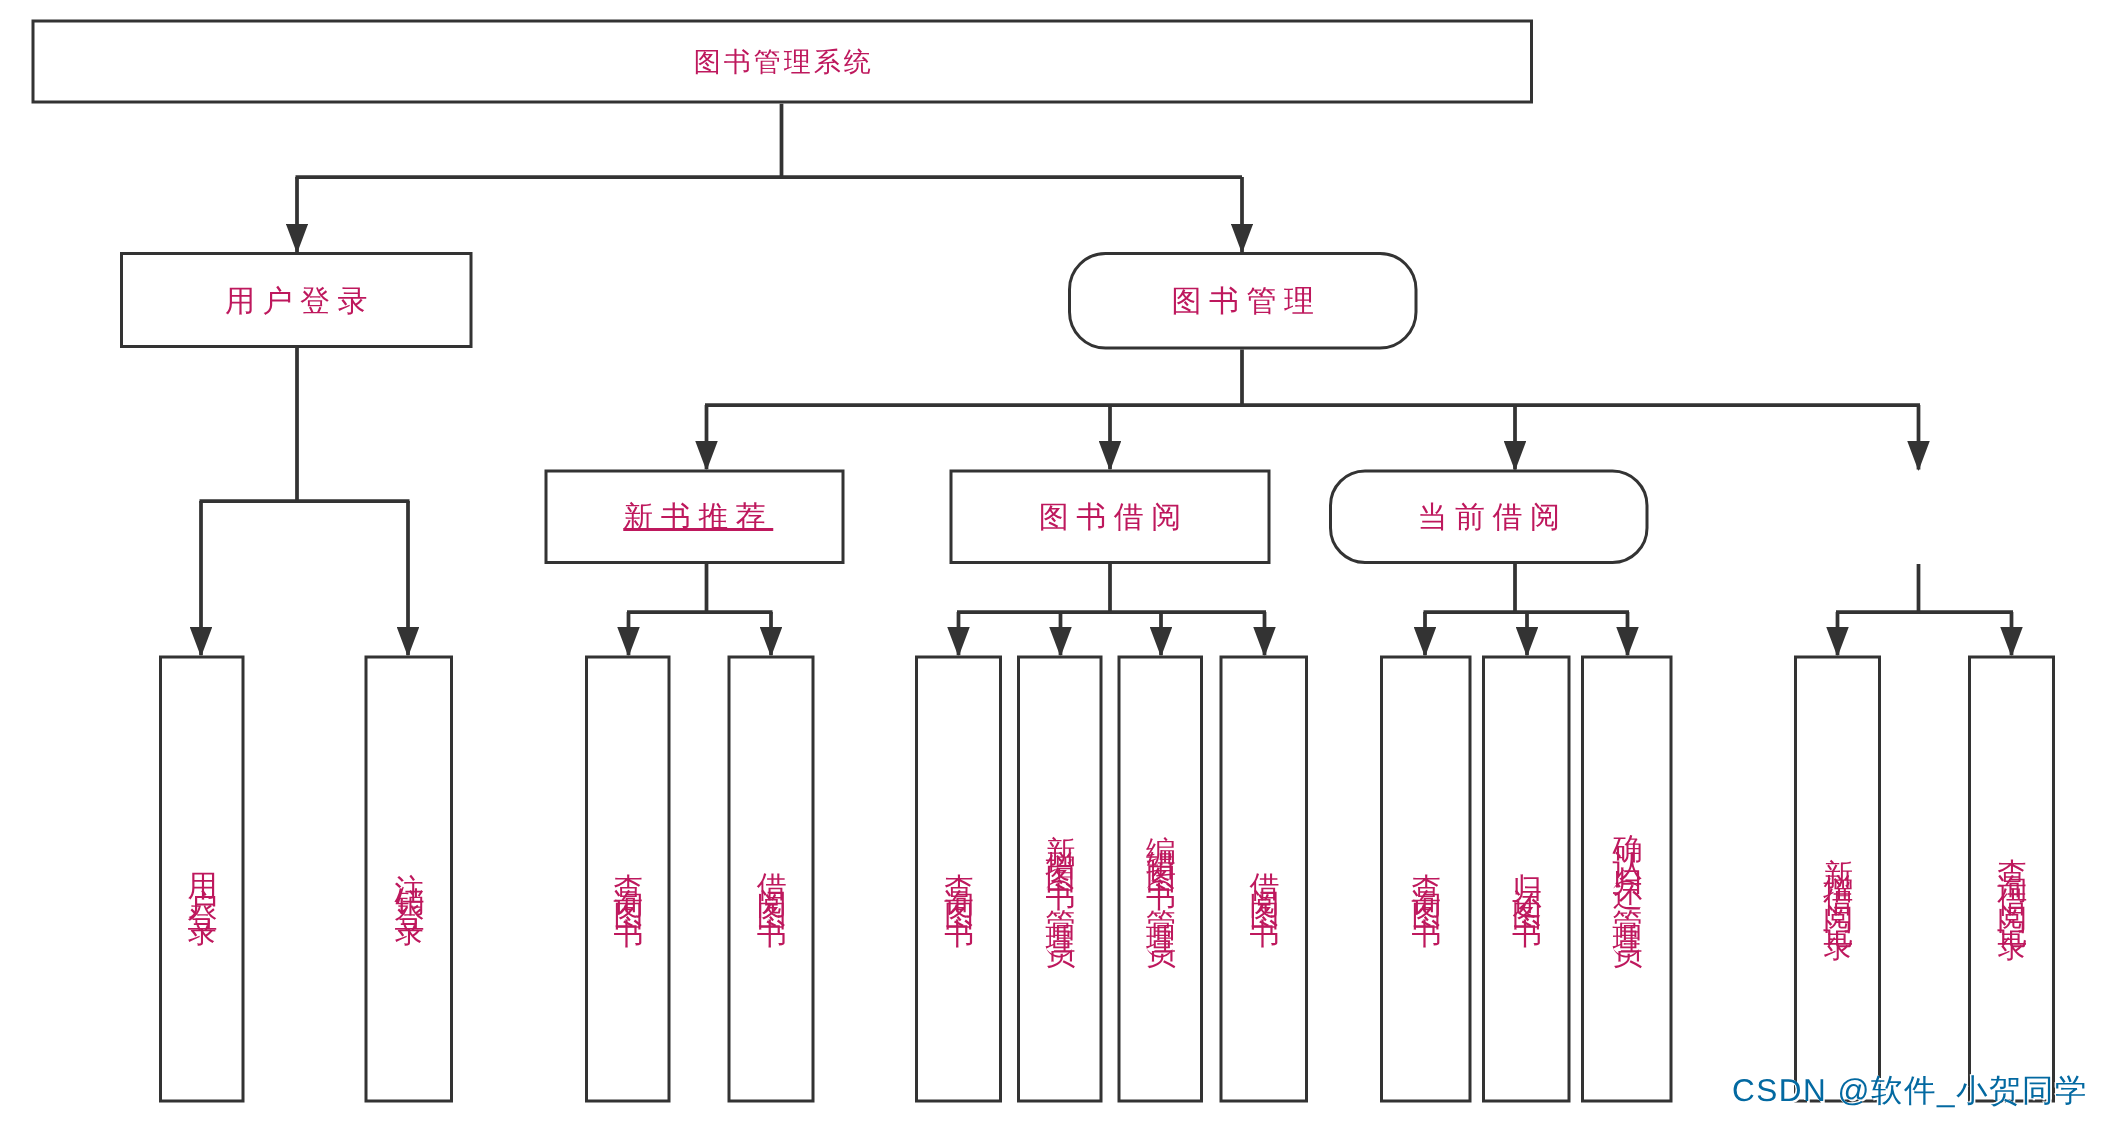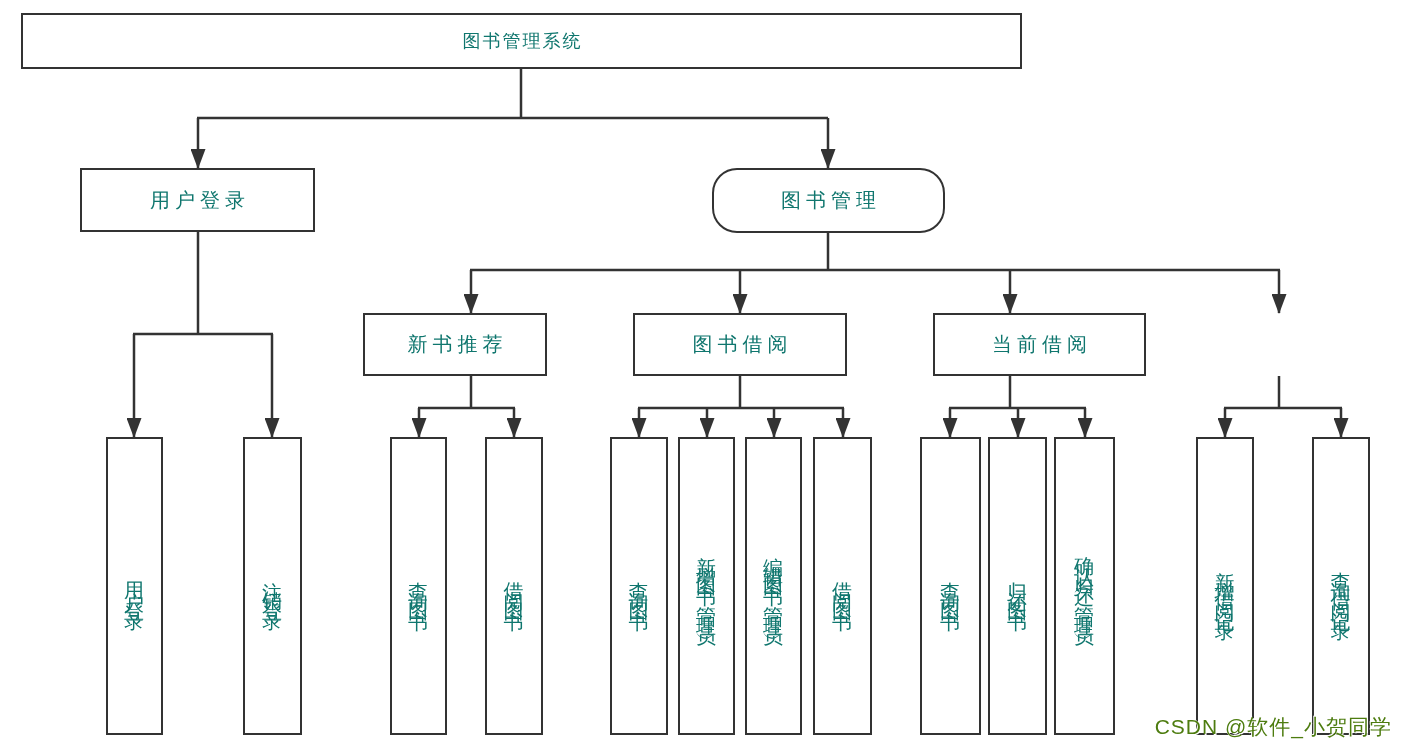--- a/index.html
+++ b/index.html
@@ -19,21 +19,21 @@
     position: absolute;
     left: 0; top: 0;
     width: 1405px; height: 747px;
     z-index: 0;
   }
   .node {
     position: absolute;
     box-sizing: border-box;
     background: #ffffff;
     border: 2.5px solid #333333;
-    color: #0f766e;
+    color: #be185d;
     display: flex;
     align-items: center;
     justify-content: center;
     z-index: 1;
   }
   .h-node { font-size: 20px; letter-spacing: 5px; text-indent: 5px; white-space: nowrap; }
   .title-node { font-size: 18px; letter-spacing: 2px; text-indent: 2px; }
   .v-node span {
     writing-mode: vertical-rl;
     text-orientation: mixed;
@@ -41,21 +41,21 @@
     letter-spacing: 10px;
     line-height: 1;
     white-space: nowrap;
   }
   .watermark {
     position: absolute;
     top: 713px;
     right: 13px;
     z-index: 3;
     font-size: 21px;
-    color: #4d7c0f;
+    color: #0369a1;
     letter-spacing: 1px;
     text-shadow: 1px 1px 0 #ffffff, -1px -1px 0 #ffffff;
     white-space: nowrap;
   }
 </style>
 </head>
 <body>
 
 <div class="stage">
 
@@ -107,23 +107,23 @@
       <line x1="1225" y1="408" x2="1225" y2="437" marker-end="url(#arw)"></line>
       <line x1="1341" y1="408" x2="1341" y2="437" marker-end="url(#arw)"></line>
     </g>
   </svg>
 
   <div class="node title-node" style="left:21px; top:13px; width:1001px; height:56px;">图书管理系统</div>
 
   <div class="node h-node" style="left:80px; top:168px; width:235px; height:64px;">用户登录</div>
   <div class="node h-node" style="left:712px; top:168px; width:233px; height:65px;border-radius:25px;">图书管理</div>
 
-  <div class="node h-node" style="left:363px; top:313px; width:184px; height:63px;">新书推荐</div>
+  <div class="node h-node" style="left:363px; top:313px; width:200px; height:63px;text-decoration:underline;">新书推荐</div>
   <div class="node h-node" style="left:633px; top:313px; width:214px; height:63px;">图书借阅</div>
-  <div class="node h-node" style="left:933px; top:313px; width:213px; height:63px;">当前借阅</div>
+  <div class="node h-node" style="left:886px; top:313px; width:213px; height:63px;border-radius:24px;">当前借阅</div>
 
   <div class="node v-node" style="left:106px; top:437px; width:57px; height:298px;">
     <span>用户登录</span>
   </div>
   <div class="node v-node" style="left:243px; top:437px; width:59px; height:298px;">
     <span>注销登录</span>
   </div>
 
   <div class="node v-node" style="left:390px; top:437px; width:57px; height:298px;">
     <span>查询图书</span>

